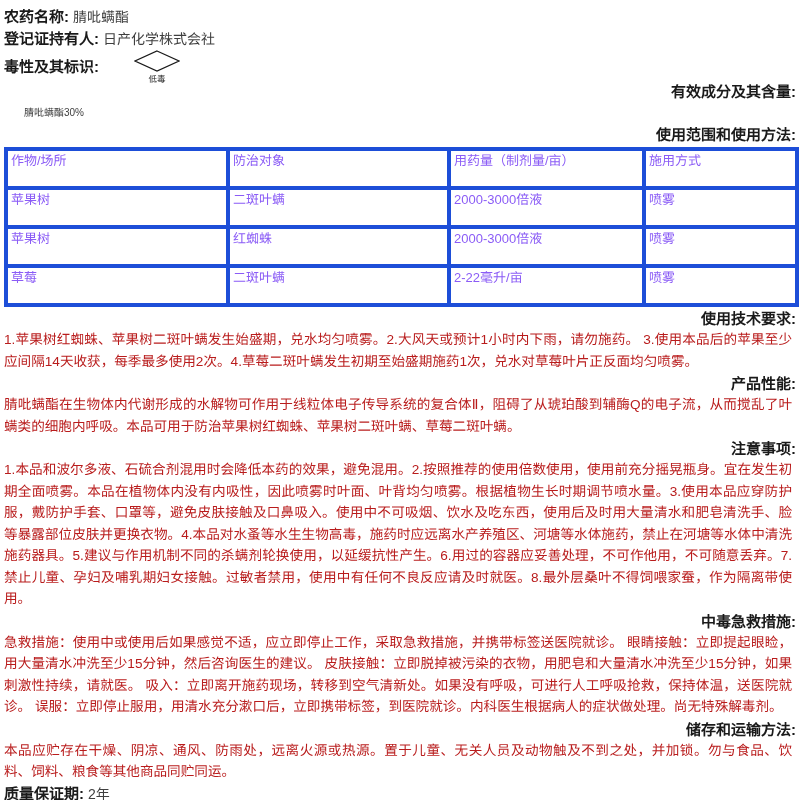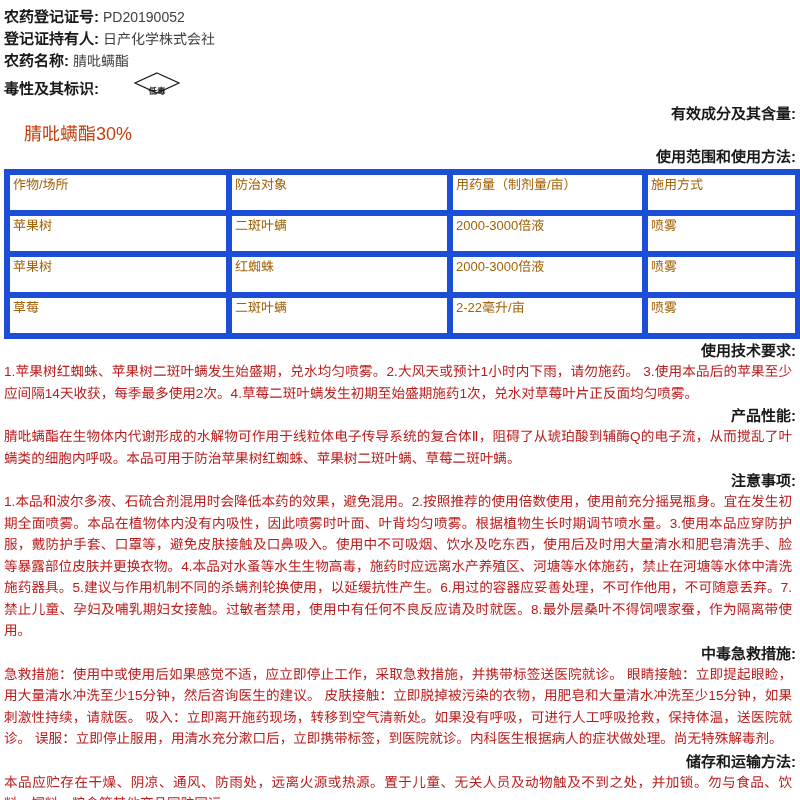--- a/index.html
+++ b/index.html
@@ -43,22 +43,22 @@
     font-weight: bold;
     color: #1a1a1a;
     font-size: 15px;
     line-height: 21px;
     margin-top: 1px;
     text-align: right;
   }
 
   
   .indent-line {
-    font-size: 18px;
-    color: #c2410c;
+    font-size: 10px;
+    color: #404040;
     line-height: 21px;
     padding-left: 20px;
   }
 
   
   .body-text {
     font-size: 13.6px;
     color: #b91c1c;
     line-height: 21.5px;
     text-align: justify;
@@ -74,73 +74,69 @@
     vertical-align: middle;
   }
   .tox-diamond {
     width: 46px;
     height: 22px;
     position: relative;
   }
   .tox-diamond svg { display: block; }
   .tox-text {
     position: absolute;
-    top: 8px;
+    top: 18px;
     left: 0;
     width: 46px;
     height: 22px;
     display: flex;
     align-items: center;
     justify-content: center;
     font-size: 8.5px;
-    font-weight: bold;
+    font-weight: normal;
     color: #1a1a1a;
     letter-spacing: 0px;
   }
 
   
   table.usage-table {
     border-collapse: collapse;
     width: 791px;
     margin-top: 2px;
     table-layout: fixed;
   }
   table.usage-table td {
-    border: 6px solid #1d4ed8;
+    border: 4px solid #1d4ed8;
     font-size: 13px;
-    color: #a16207;
+    color: #8b5cf6;
     height: 19px;
     padding: 0 2px 16px 3px;
     line-height: 17px;
     white-space: nowrap;
     overflow: hidden;
   }
   .col-a { width: 222px; }
   .col-b { width: 221px; }
   .col-c { width: 195px; }
   .col-d { width: 153px; }
 </style>
 </head>
 <body>
 
 <div class="page">
 
-  <div class="field-row">
-    <span class="field-label">农药登记证号:</span>
-    <span class="field-value">PD20190052</span>
+
+  <div class="field-row">
+    <span class="field-label">农药名称:</span>
+    <span class="field-value">腈吡螨酯</span>
   </div>
 
   <div class="field-row">
     <span class="field-label">登记证持有人:</span>
     <span class="field-value">日产化学株式会社</span>
-  </div>
-
-  <div class="field-row">
-    <span class="field-label">农药名称:</span>
-    <span class="field-value">腈吡螨酯</span>
   </div>
 
 
   <div class="field-row" style="line-height:26px;gap:23px;">
     <span class="field-label">毒性及其标识:</span>
     <span class="tox-wrap">
       <span class="tox-diamond">
         <svg width="46" height="22" viewBox="0 0 46 22" aria-hidden="true">
           <polygon points="23,1 45,11 23,21 1,11" fill="#ffffff" stroke="#1a1a1a" stroke-width="1.2"></polygon>
         </svg>

